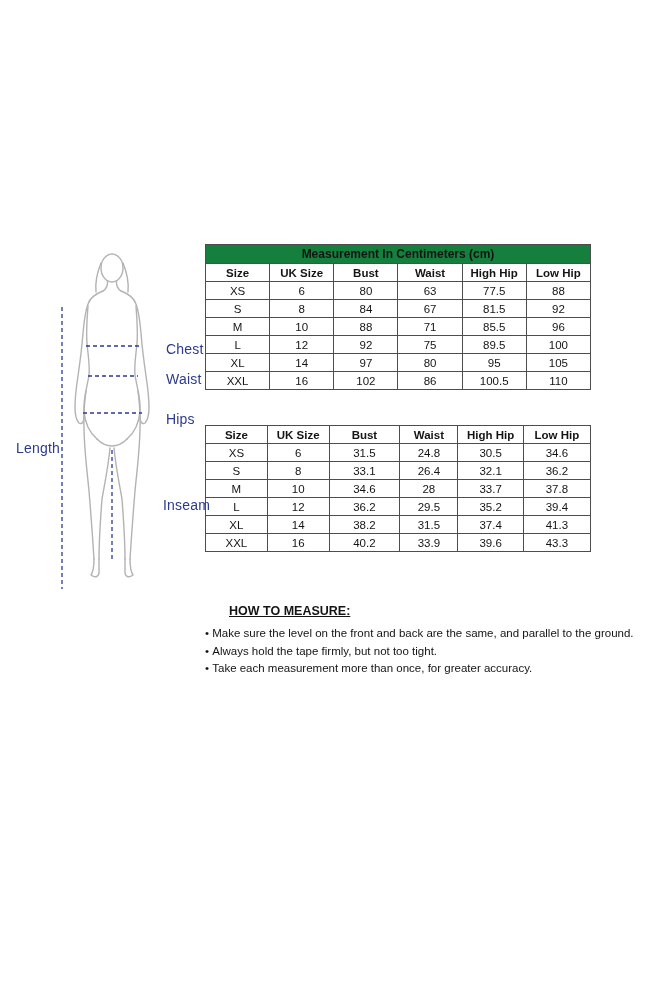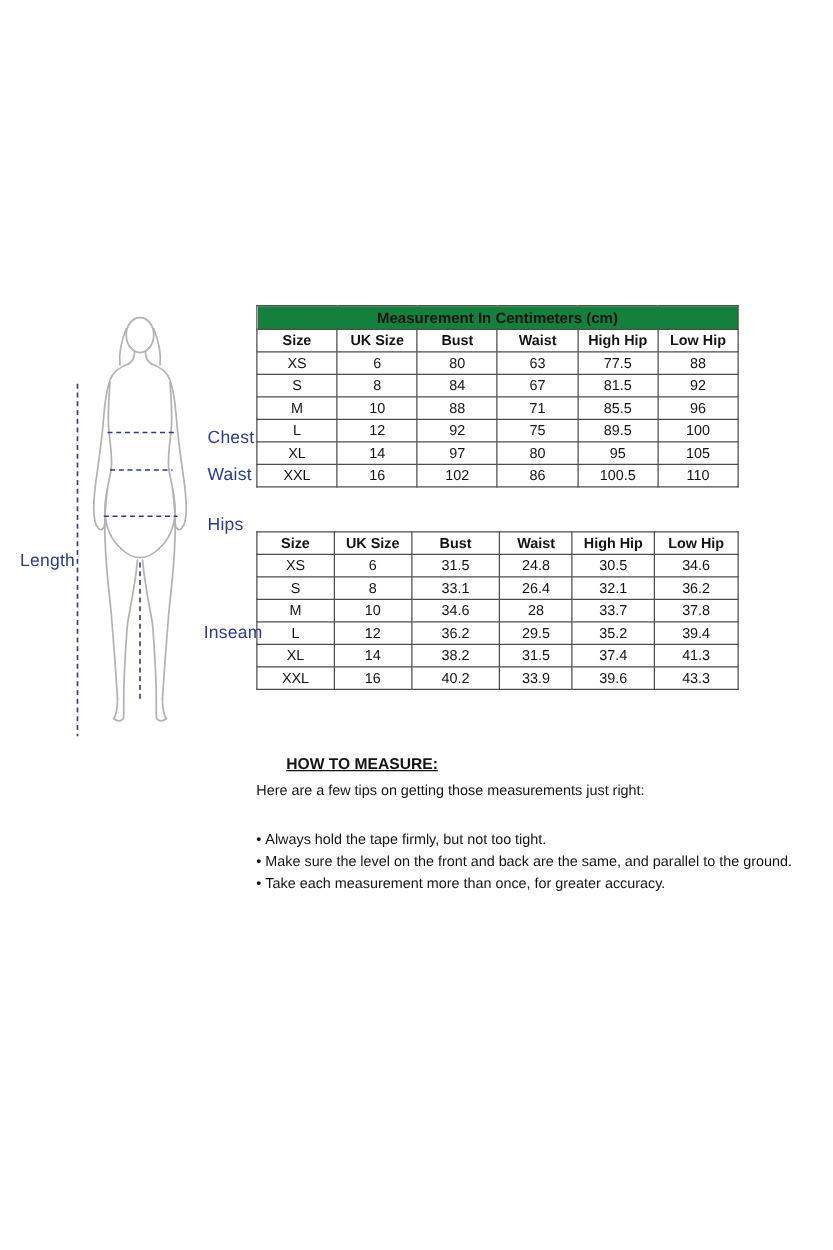--- a/index.html
+++ b/index.html
@@ -234,21 +234,20 @@
           <td>40.2</td>
           <td>33.9</td>
           <td>39.6</td>
           <td>43.3</td>
         </tr>
       </tbody>
     </table>
 
   <div class="howto">
     <div class="howto-heading">HOW TO MEASURE:</div>
-    <div class="howto-intro">Here are a few tips on getting those measurements just right:</div>
     <ul class="tips">
+      <li>Make sure the level on the front and back are the same, and parallel to the ground.</li>
       <li>Always hold the tape firmly, but not too tight.</li>
-      <li>Make sure the level on the front and back are the same, and parallel to the ground.</li>
       <li>Take each measurement more than once, for greater accuracy.</li>
     </ul>
   </div>
 
 </div>
 
 </body></html>

